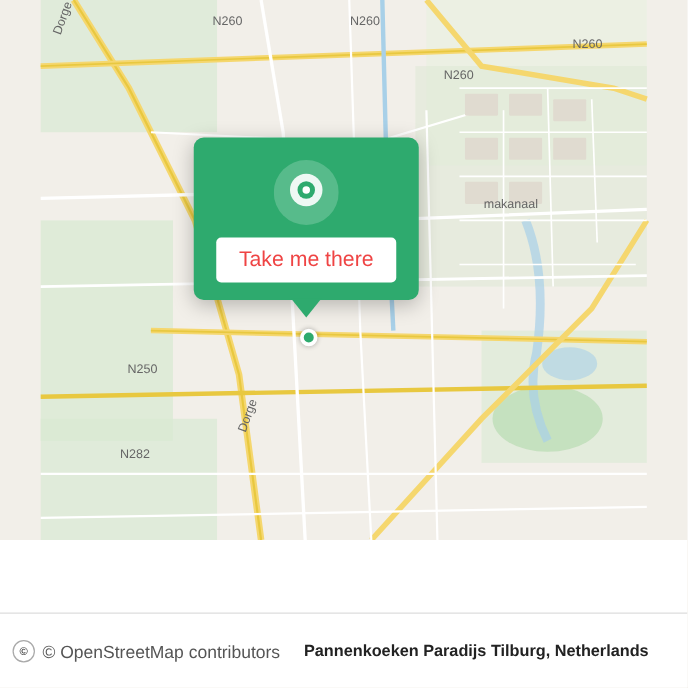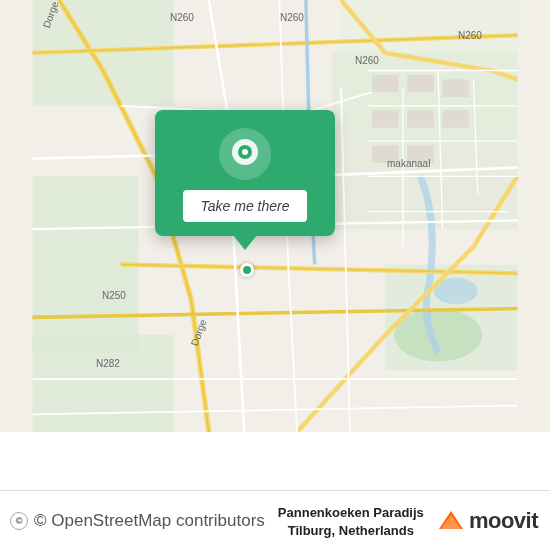--- a/index.html
+++ b/index.html
@@ -51,29 +51,28 @@
     }
 
     .pin-icon {
       width: 52px;
       height: 52px;
       margin-bottom: 10px;
     }
 
     .popup-btn {
       background: white;
-      color: #404040;
+      color: #ef4444;
       border: none;
       border-radius: 4px;
       padding: 8px 18px;
-      font-size: 14px;
+      font-size: 17px;
       font-weight: 500;
       cursor: pointer;
       white-space: nowrap;
-      font-style: italic;
     }
 
     
     #footer-bar {
       width: 550px;
       height: 60px;
       background: white;
       border-top: 1px solid #ddd;
       display: flex;
       align-items: center;
@@ -99,21 +98,21 @@
       display: flex;
       align-items: center;
       justify-content: center;
       font-size: 9px;
       font-weight: bold;
       color: #444;
       flex-shrink: 0;
     }
 
     .footer-attribution {
-      font-size: 17px;
+      font-size: 14px;
       color: #555;
     }
 
     .moovit-logo {
       display: flex;
       align-items: center;
       gap: 4px;
     }
 
     .moovit-text {
@@ -250,20 +249,13 @@
 </div>
 
 <div id="footer-bar">
   <div class="footer-left">
     <div class="osm-logo">©</div>
     <span class="footer-attribution">© OpenStreetMap contributors</span>
   </div>
   <div class="footer-center">
     <span class="footer-place">Pannenkoeken Paradijs Tilburg, Netherlands</span>
   </div>
-  <div class="moovit-logo">
-    <svg width="28" height="28" viewBox="0 0 28 28">
-      <polygon points="14,4 26,22 2,22" fill="#ff6600"></polygon>
-      <polygon points="14,8 24,22 4,22" fill="white" opacity="0.3"></polygon>
-    </svg>
-    <span class="moovit-text">moovit</span>
-  </div>
 </div>
 
 </body></html>

